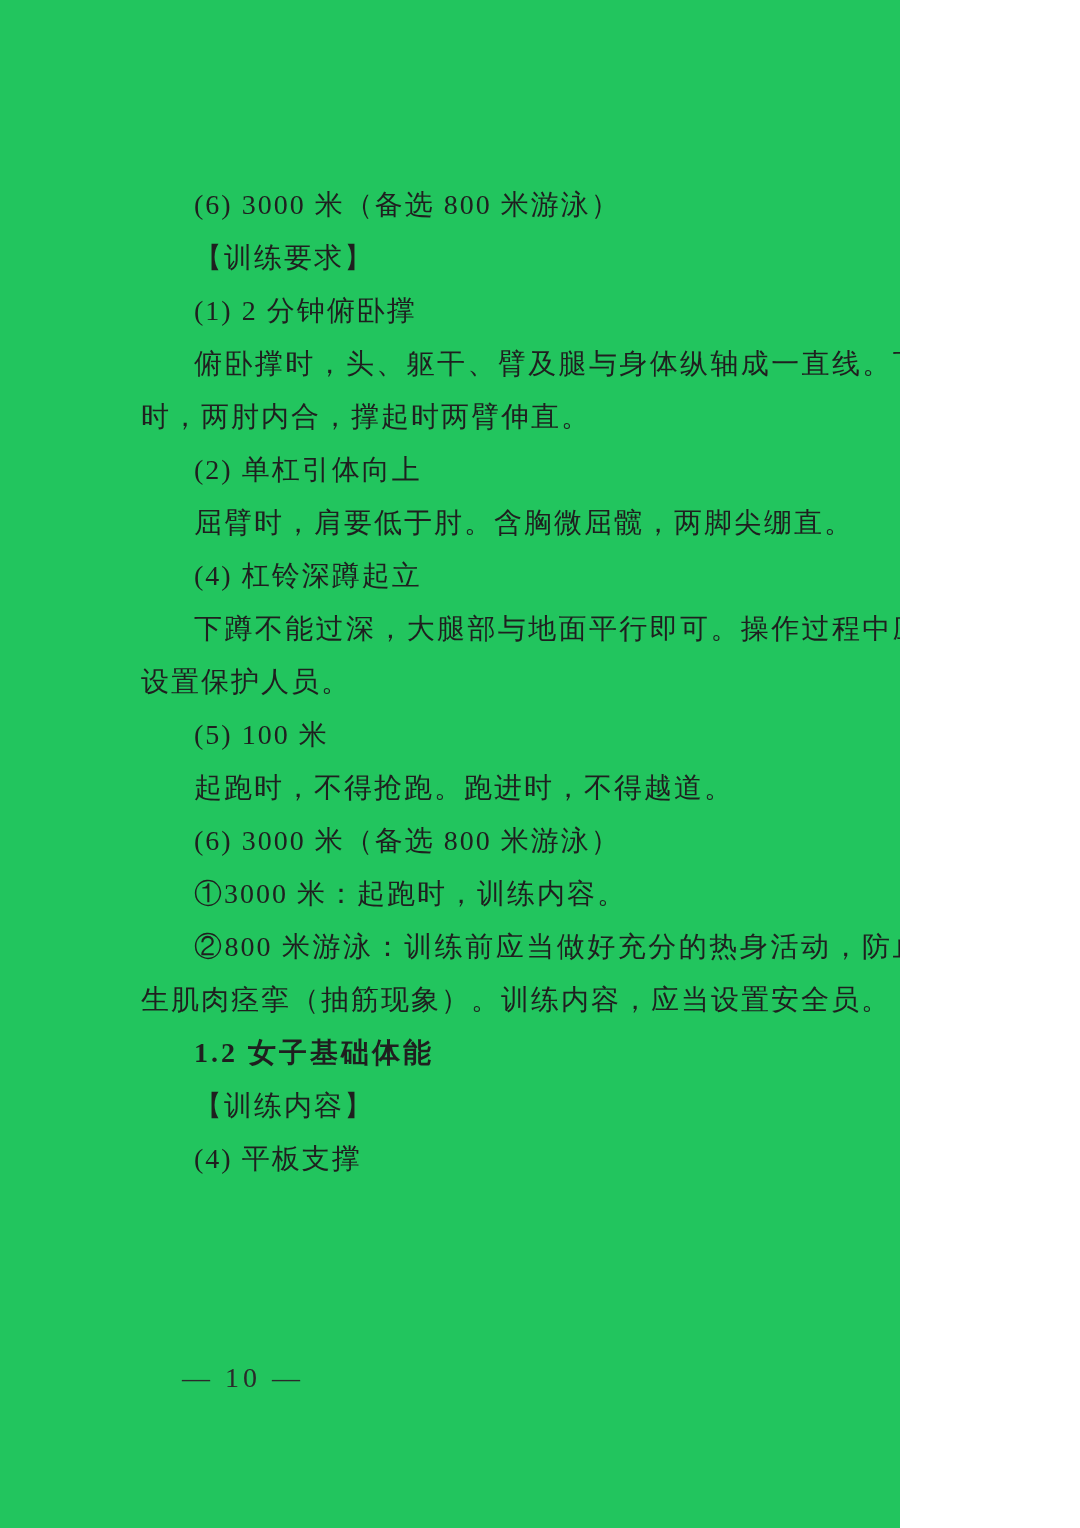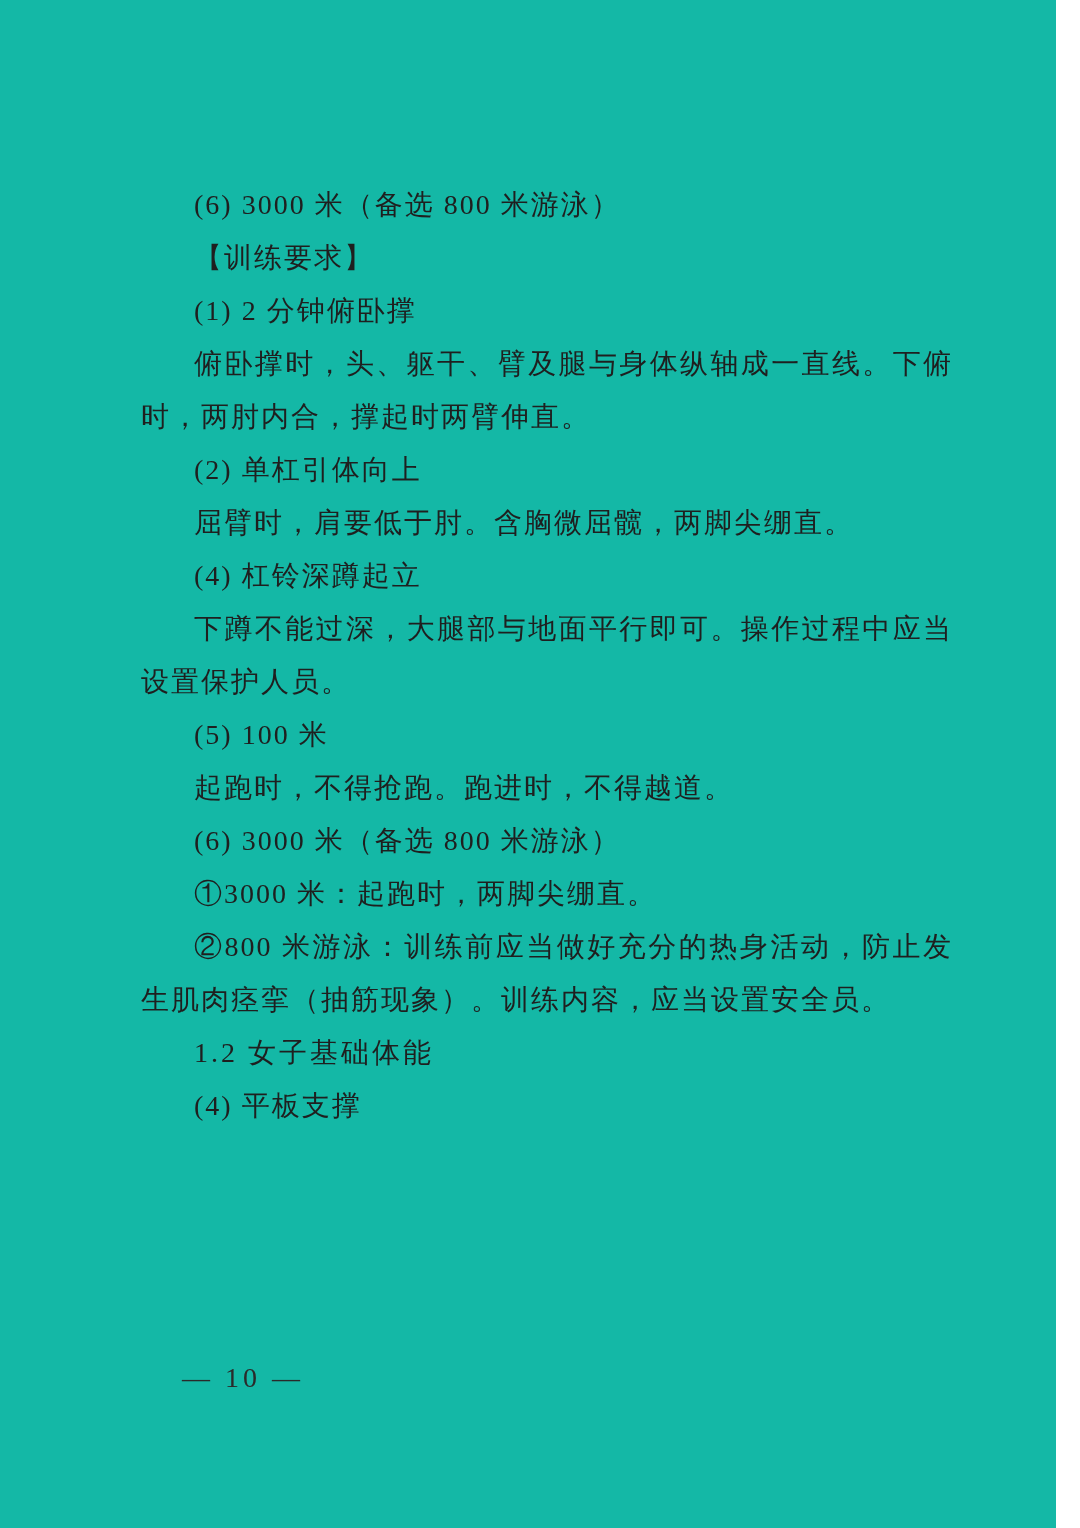--- a/index.html
+++ b/index.html
@@ -2,23 +2,23 @@
 <html><head>
 <meta charset="utf-8">
 <style>
   html, body {
     margin: 0;
     padding: 0;
     background: #ffffff;
   }
   .page {
     position: relative;
-    width: 1056px;
+    width: 900px;
     height: 1528px;
-    background: #14b8a6;
+    background: #22c55e;
     overflow: hidden;
     font-family: "Liberation Serif", "DejaVu Serif", serif;
     color: #1f1f1f;
   }
   .content {
     position: absolute;
     left: 141px;
     top: 178px;
     width: 812px;
   }
@@ -27,21 +27,21 @@
     padding: 0;
     font-size: 28px;
     line-height: 53px;
     letter-spacing: 2px;
     text-indent: 53px;
     text-align: justify;
     text-justify: inter-character;
     word-break: break-all;
   }
   .content p.bold-heading {
-    font-weight: 400;
+    font-weight: 700;
     letter-spacing: 3px;
   }
   .footer {
     position: absolute;
     left: 182px;
     top: 1362px;
     font-size: 28px;
     letter-spacing: 4px;
     color: #2a2a2a;
   }
@@ -55,21 +55,22 @@
     <p>【训练要求】</p>
     <p>(1) 2 分钟俯卧撑</p>
     <p>俯卧撑时，头、躯干、臂及腿与身体纵轴成一直线。下俯时，两肘内合，撑起时两臂伸直。</p>
     <p>(2) 单杠引体向上</p>
     <p>屈臂时，肩要低于肘。含胸微屈髋，两脚尖绷直。</p>
     <p>(4) 杠铃深蹲起立</p>
     <p>下蹲不能过深，大腿部与地面平行即可。操作过程中应当设置保护人员。</p>
     <p>(5) 100 米</p>
     <p>起跑时，不得抢跑。跑进时，不得越道。</p>
     <p>(6) 3000 米（备选 800 米游泳）</p>
-    <p>①3000 米：起跑时，两脚尖绷直。</p>
+    <p>①3000 米：起跑时，训练内容。</p>
     <p>②800 米游泳：训练前应当做好充分的热身活动，防止发生肌肉痉挛（抽筋现象）。训练内容，应当设置安全员。</p>
     <p class="bold-heading">1.2 女子基础体能</p>
+    <p>【训练内容】</p>
     <p>(4) 平板支撑</p>
   </div>
   <div class="footer">
     <span>— 10 —</span>
   </div>
 </div>
 
 </body></html>

